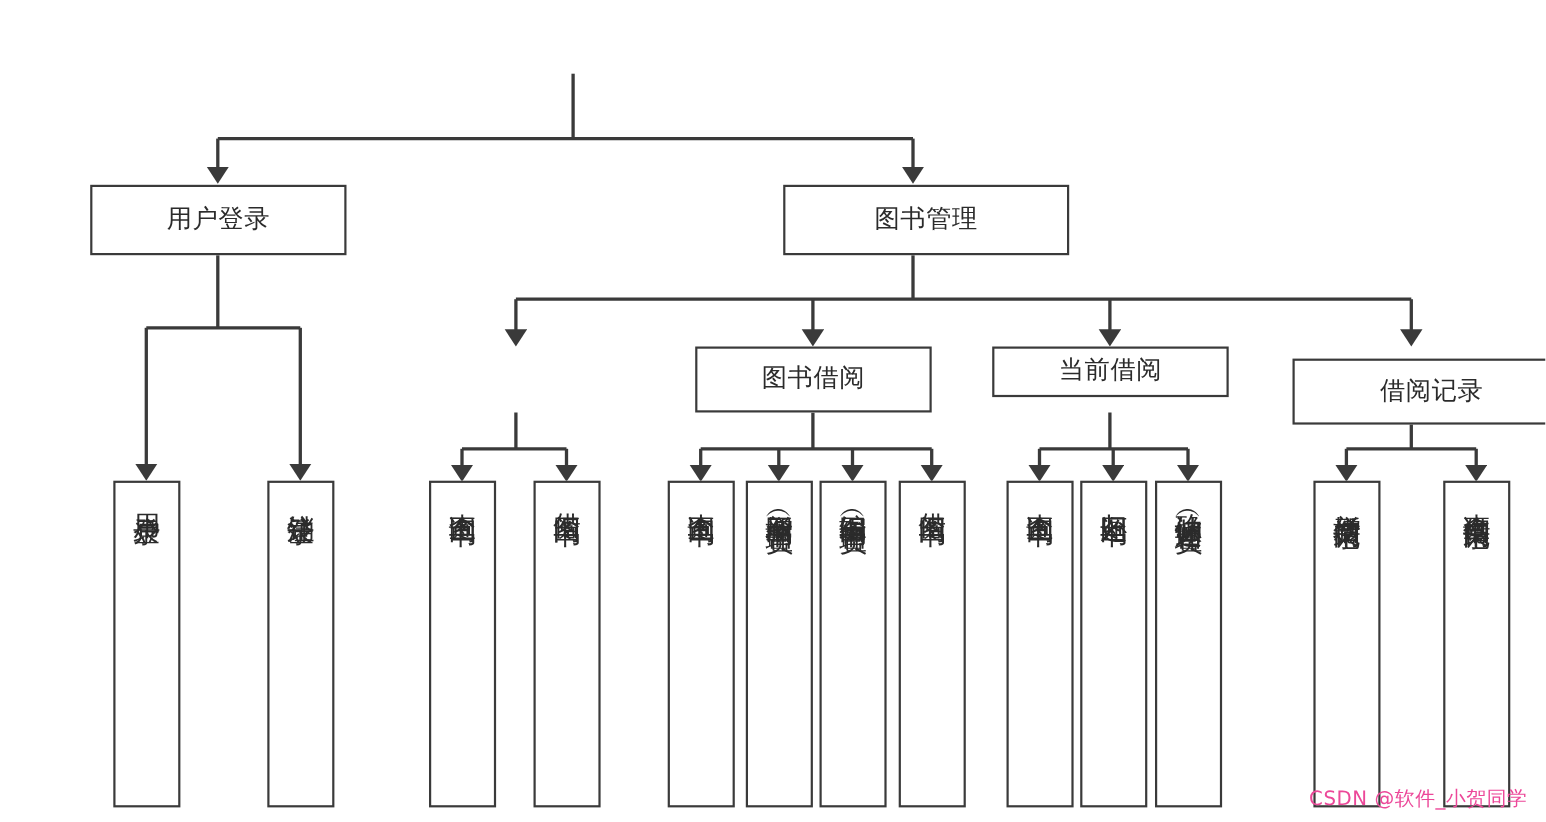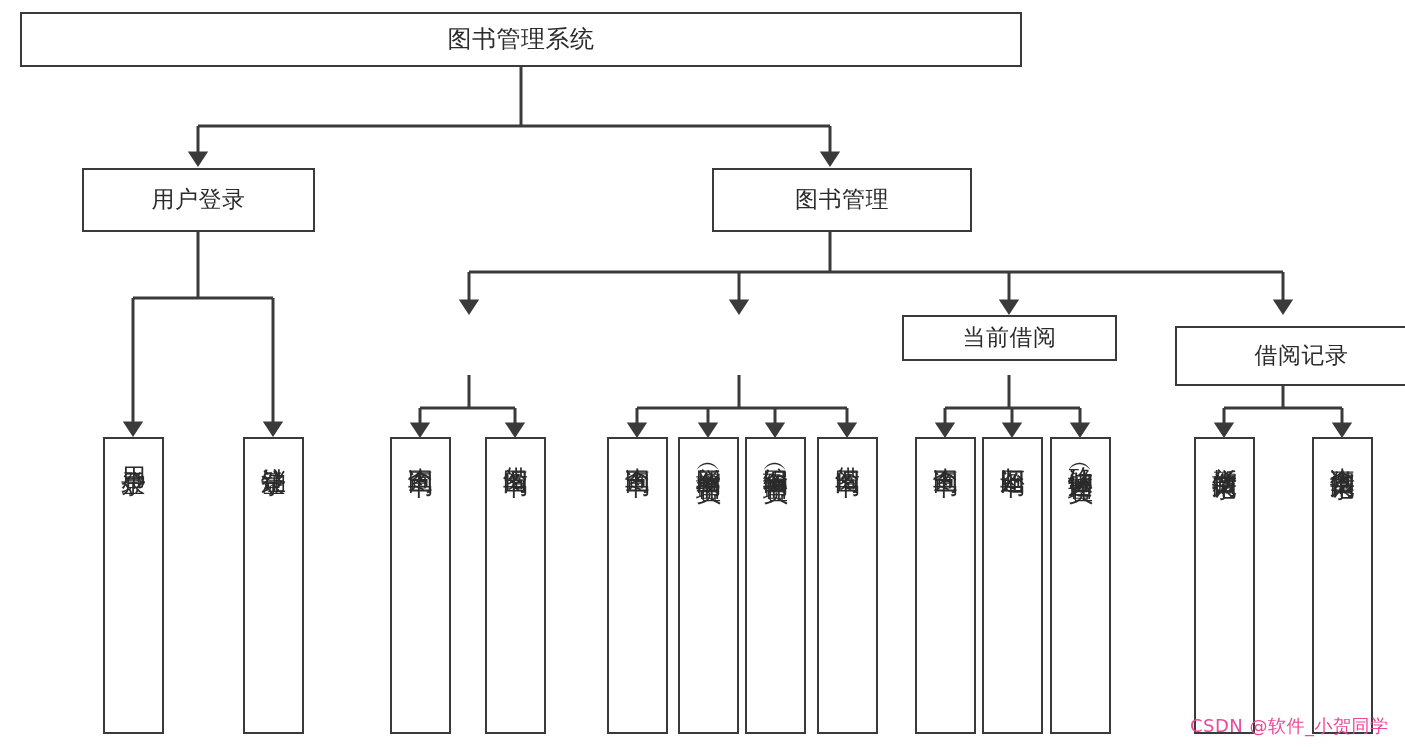--- a/index.html
+++ b/index.html
@@ -118,31 +118,31 @@
       <path d="M1012,408 L1012,429" marker-end="url(#arrow)"></path>
       <path d="M1080,408 L1080,429" marker-end="url(#arrow)"></path>
 
       <path d="M1283,375 L1283,408"></path>
       <path d="M1224,408 L1342,408"></path>
       <path d="M1224,408 L1224,429" marker-end="url(#arrow)"></path>
       <path d="M1342,408 L1342,429" marker-end="url(#arrow)"></path>
     </g>
   </svg>
 
-  <div class="node horiz root" style="left:20px; top:12px; width:1002px; height:55px;">
-    <span class="lbl">图书管理系统</span>
-  </div>
 
   <div class="node horiz" style="left:82px; top:168px; width:233px; height:64px;">
     <span class="lbl">用户登录</span>
   </div>
   <div class="node horiz" style="left:712px; top:168px; width:260px; height:64px;">
     <span class="lbl">图书管理</span>
   </div>
 
+  <div class="node horiz" style="left:632px; top:315px; width:215px; height:60px;">
+    <span class="lbl">图书借阅</span>
+  </div>
   <div class="node horiz" style="left:902px; top:315px; width:215px; height:46px;">
     <span class="lbl">当前借阅</span>
   </div>
   <div class="node horiz" style="left:1175px; top:326px; width:253px; height:60px;font-family:Liberation Serif, serif;">
     <span class="lbl">借阅记录</span>
   </div>
 
   <div class="node vert" style="left:103px; top:437px; width:61px; height:297px;">
     <span class="lbl">用户登录</span>
   </div>

